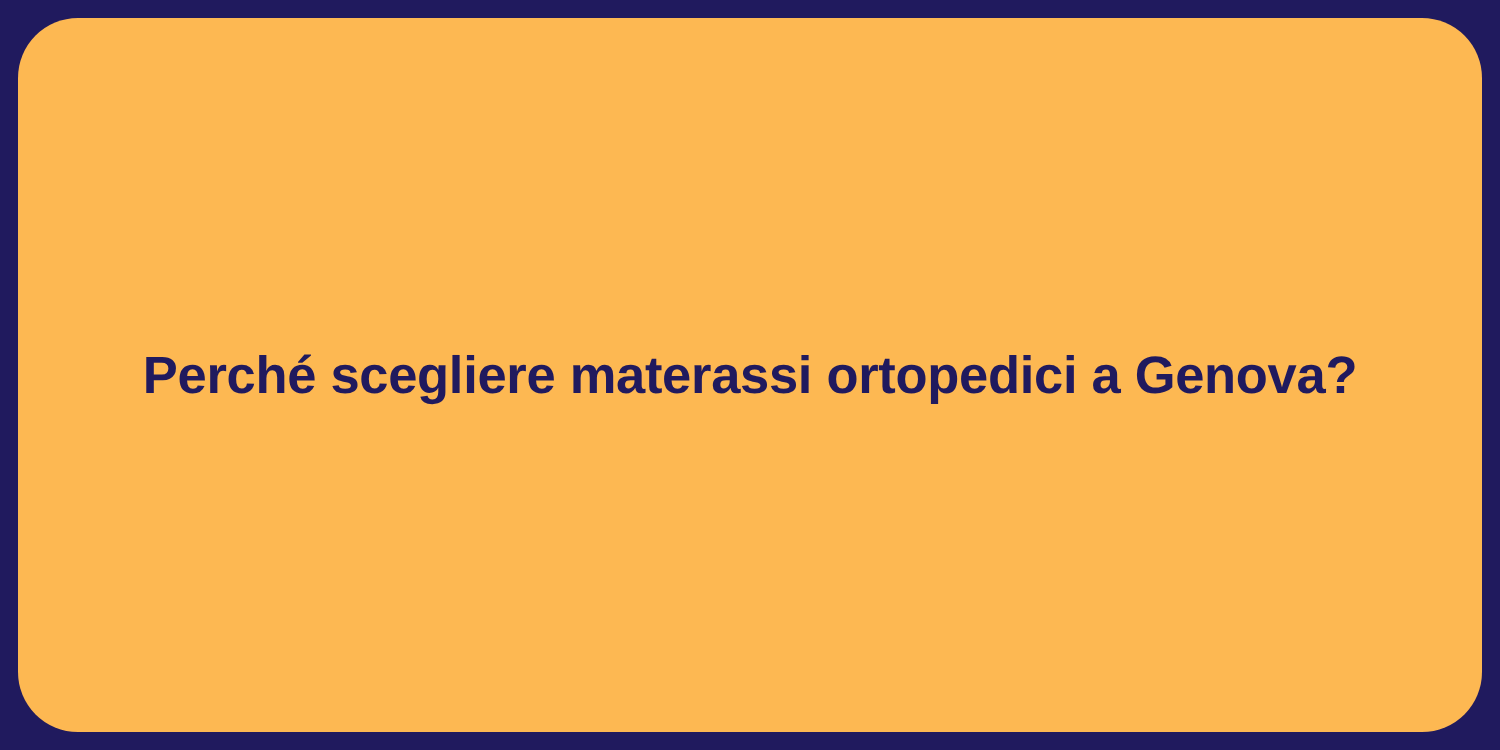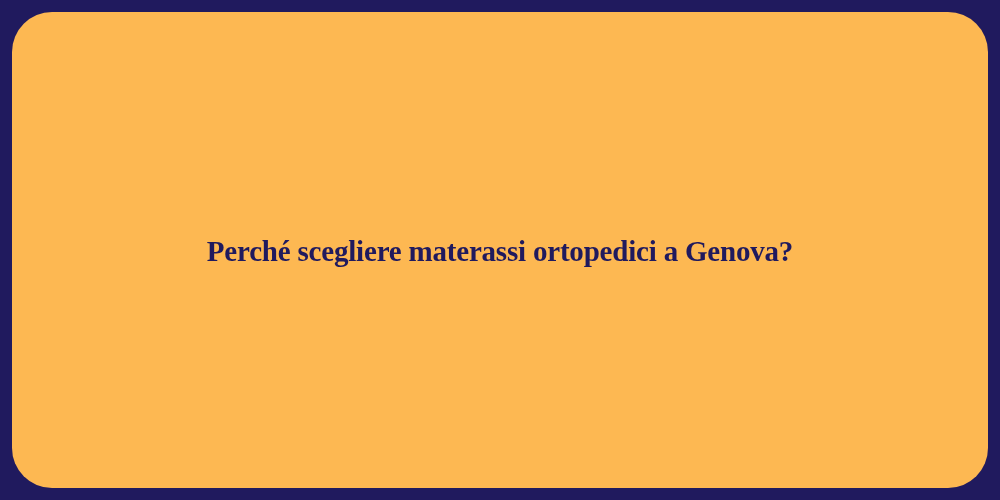--- a/index.html
+++ b/index.html
@@ -31,22 +31,22 @@
     display: flex;
     align-items: center;
     justify-content: center;
     position: relative;
   }
 
   #card-heading {
     margin: 0;
     padding: 0 40px;
     color: #201a5e;
-    font-family: Liberation Serif, serif;
-    font-size: 29px;
+    font-family: Liberation Sans, sans-serif;
+    font-size: 35px;
     font-weight: 700;
     line-height: 1.25;
     letter-spacing: -0.2px;
     text-align: center;
     white-space: nowrap;
     position: relative;
     top: 1px;
   }
 </style>
 </head>

